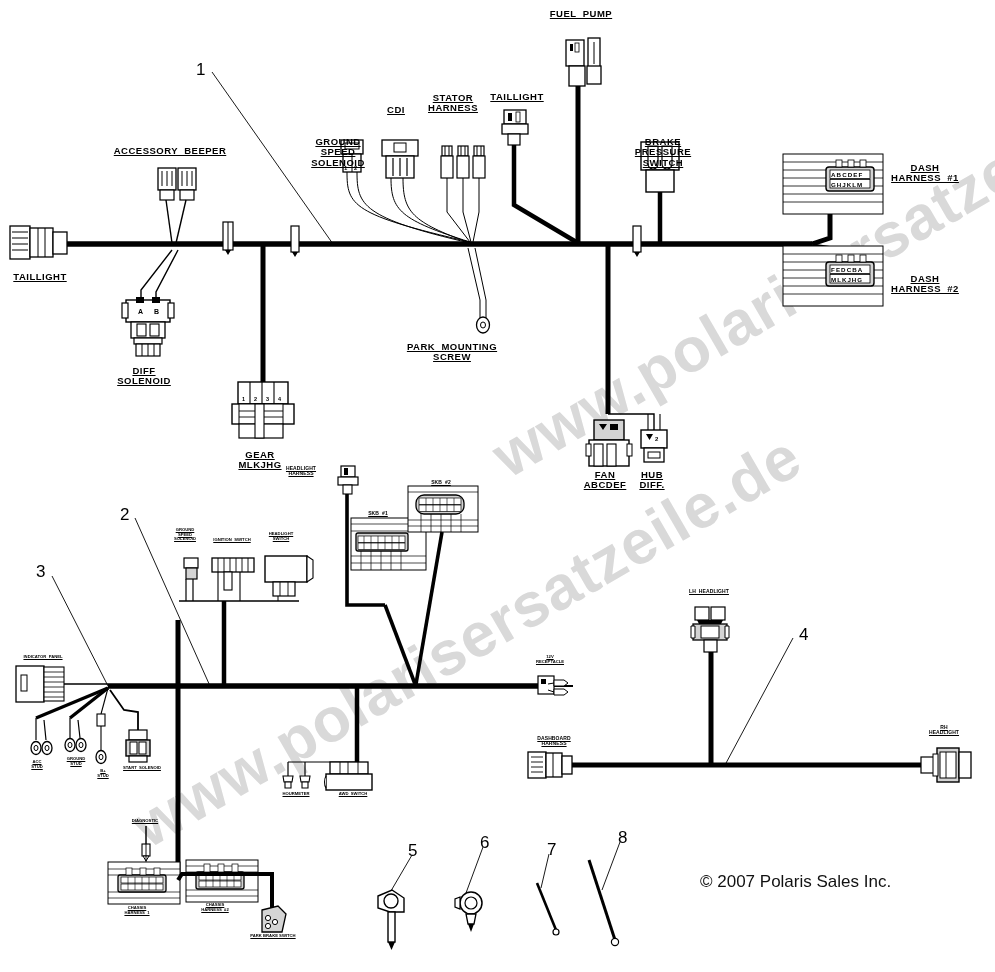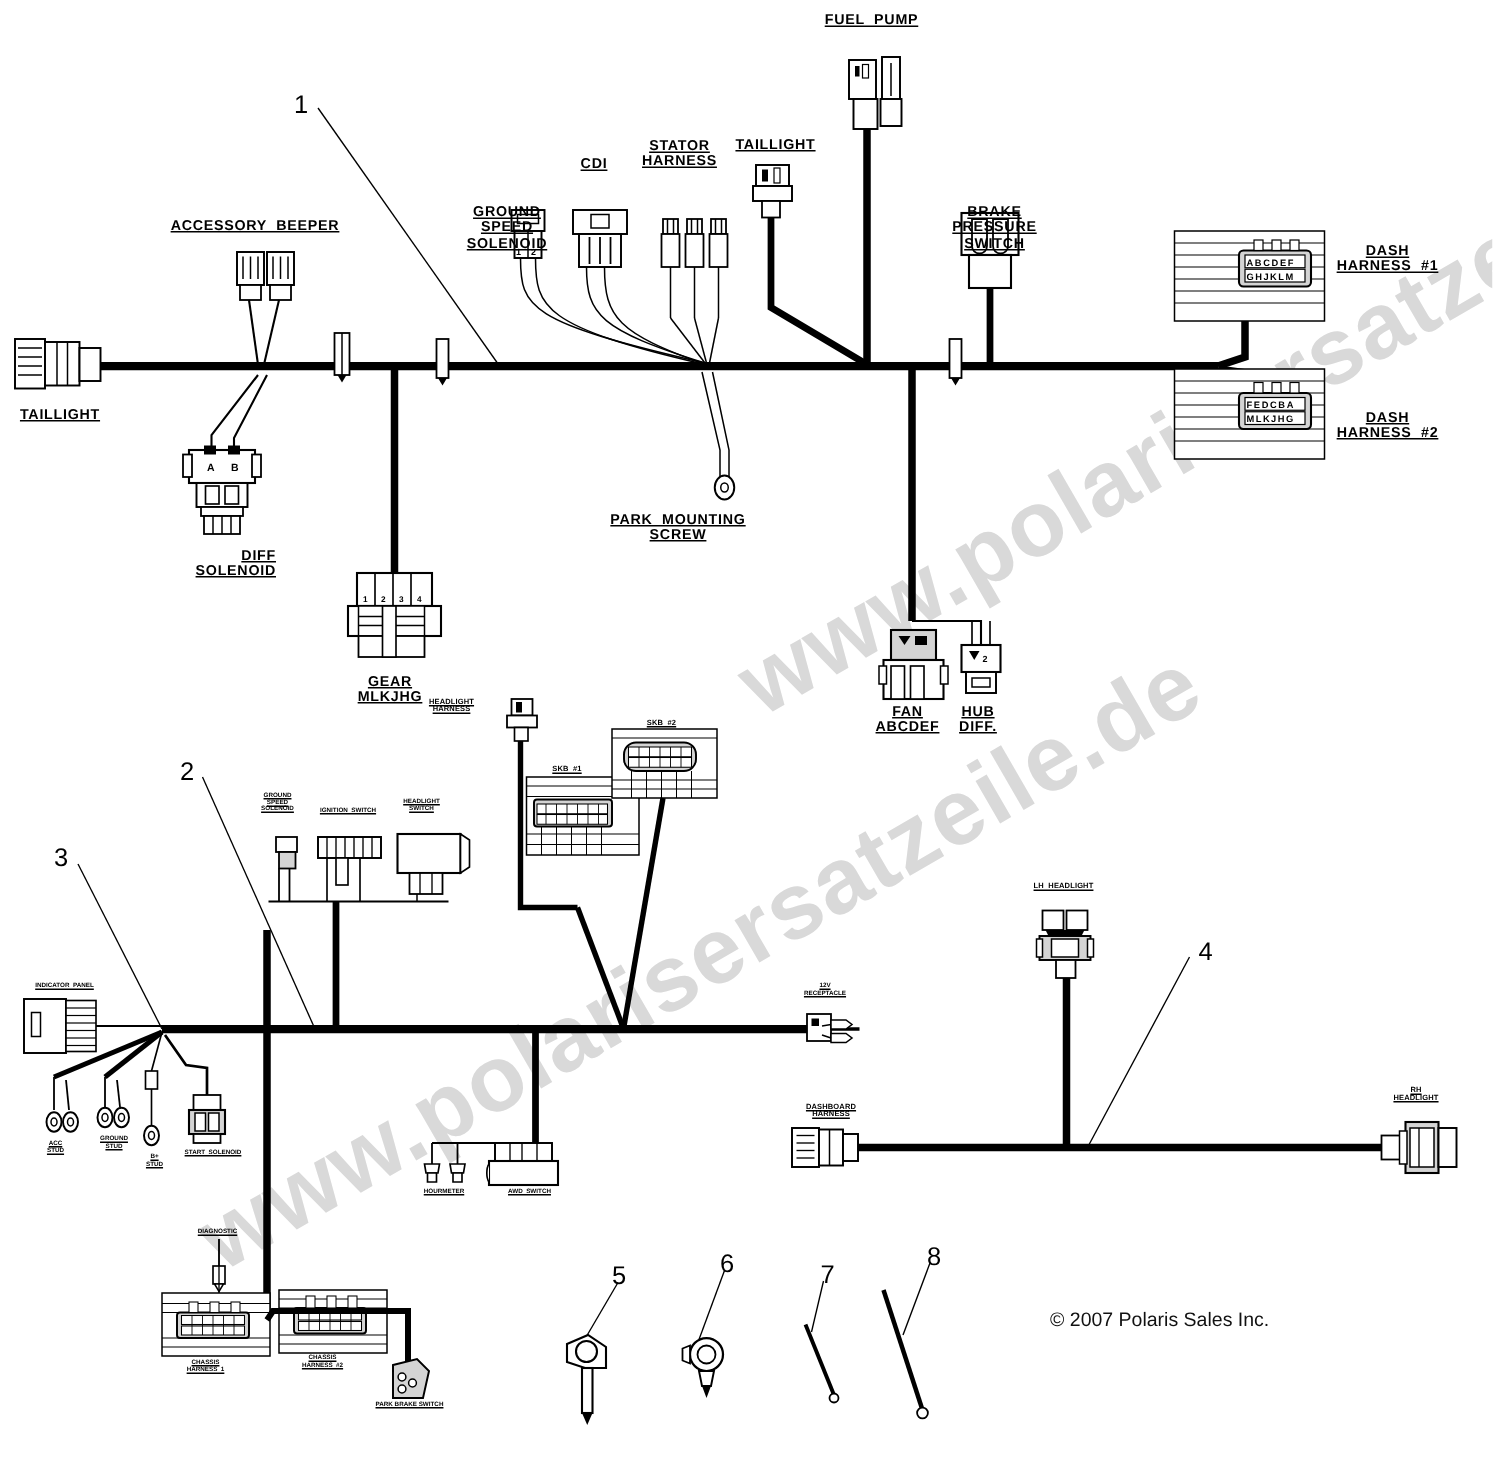--- a/index.html
+++ b/index.html
@@ -8,21 +8,21 @@
   #stage{position:relative;width:995px;height:972px;background:#fff;overflow:hidden;}
   #stage svg{position:absolute;left:0;top:0;}
   .lbl{position:absolute;font-family:"Liberation Sans",sans-serif;color:#000;
        text-align:center;line-height:1.08;letter-spacing:.3px;white-space:pre;
        font-weight:600;text-decoration:underline;}
   .lbl.s12{font-size:9.5px;letter-spacing:.5px;}
   .lbl.s7{font-size:5px;letter-spacing:.1px;}
   .lbl.s6{font-size:4.2px;letter-spacing:0;}
   .num{position:absolute;font-size:17px;font-weight:400;color:#000;
        font-family:"Liberation Sans",sans-serif;}
-  .copy{position:absolute;font-size:13px;color:#111;font-family:"Liberation Sans",sans-serif;}
+  .copy{position:absolute;font-size:17px;color:#111;font-family:"Liberation Sans",sans-serif;}
   #watermark{position:absolute;left:0;top:0;width:995px;height:972px;
      pointer-events:none;}
   #watermark span{position:absolute;font-family:"Liberation Sans",sans-serif;
      font-weight:bold;font-size:62px;color:#d9d9d9;white-space:nowrap;
      transform:rotate(-30deg);transform-origin:0 0;letter-spacing:1px;}
 </style>
 </head>
 <body>
 
 <div id="stage">
@@ -555,21 +555,21 @@
     <path d="M 537 883 L 556 930" fill="none" stroke="#000" stroke-width="2.6"></path>
     <circle cx="556" cy="932" r="3" fill="#fff" stroke="#000" stroke-width="1.2"></circle>
 
     <path d="M 620 842 L 602 890" fill="none" stroke="#000" stroke-width=".9"></path>
     <path d="M 589 860 L 615 940" fill="none" stroke="#000" stroke-width="3"></path>
     <circle cx="615" cy="942" r="3.6" fill="#fff" stroke="#000" stroke-width="1.2"></circle>
   </svg>
 
   <div class="lbl s12" style="left:0;top:272px;width:80px;">TAILLIGHT</div>
   <div class="lbl s12" style="left:110px;top:146px;width:120px;">ACCESSORY  BEEPER</div>
-  <div class="lbl s12" style="left:104px;top:366px;width:80px;text-align:right;">DIFF
+  <div class="lbl s12" style="left:104px;top:366px;width:80px;">DIFF
 SOLENOID</div>
   <div class="lbl s12" style="left:298px;top:91px;width:80px;margin-top:46px;">GROUND
 SPEED
 SOLENOID</div>
   <div class="lbl s12" style="left:376px;top:105px;width:40px;">CDI</div>
   <div class="lbl s12" style="left:413px;top:93px;width:80px;">STATOR
 HARNESS</div>
   <div class="lbl s12" style="left:472px;top:92px;width:90px;">TAILLIGHT</div>
   <div class="lbl s12" style="left:536px;top:9px;width:90px;">FUEL  PUMP</div>
   <div class="lbl s12" style="left:623px;top:93px;width:80px;margin-top:44px;">BRAKE

